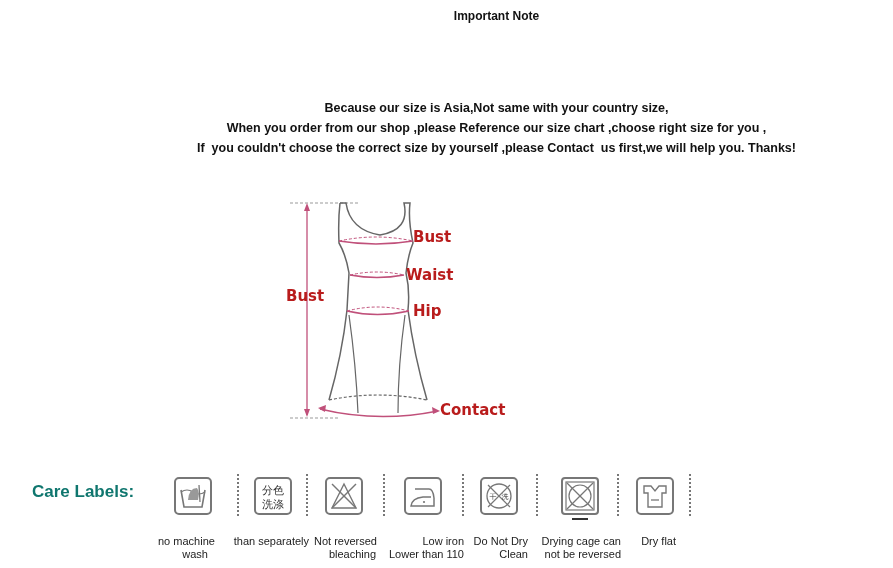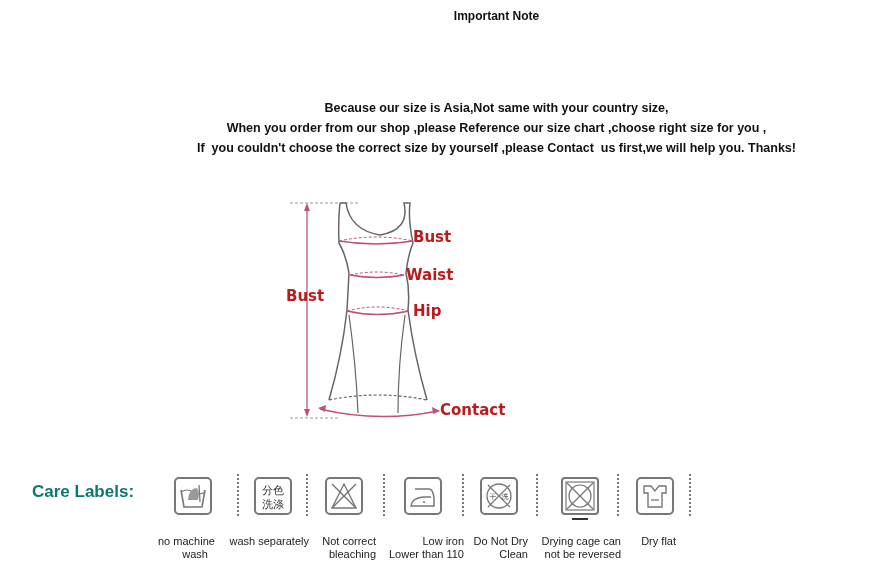--- a/index.html
+++ b/index.html
@@ -132,22 +132,22 @@
   <svg width="40" height="40" viewBox="0 0 40 40">
     <rect x="2" y="2" width="36" height="36" rx="4" fill="none" stroke="#777" stroke-width="2"></rect>
     <path d="M9,10 L16,10 L20,15 L24,10 L31,10 L31,17 L27,17 L27,31 L13,31 L13,17 L9,17 Z" fill="none" stroke="#777" stroke-width="1.4"></path>
     <line x1="16" y1="24" x2="24" y2="24" stroke="#777" stroke-width="1.3"></line>
   </svg>
 </div>
 <div class="sep" style="left:689px;"></div>
 
 <div class="care-label" style="left:158px;width:50px;">no machine
 wash</div>
-<div class="care-label" style="left:225px;width:84px;">wash separately</div>
-<div class="care-label" style="left:314px;width:62px;">Not correct
+<div class="care-label" style="left:225px;width:84px;">than separately</div>
+<div class="care-label" style="left:314px;width:62px;">Not reversed
 bleaching</div>
 <div class="care-label" style="left:384px;width:80px;">Low iron
 Lower than 110</div>
 <div class="care-label" style="left:466px;width:62px;">Do Not Dry
 Clean</div>
 <div class="care-label" style="left:531px;width:90px;">Drying cage can
 not be reversed</div>
 <div class="care-label" style="left:628px;width:48px;">Dry flat</div>
 
 </body></html>

